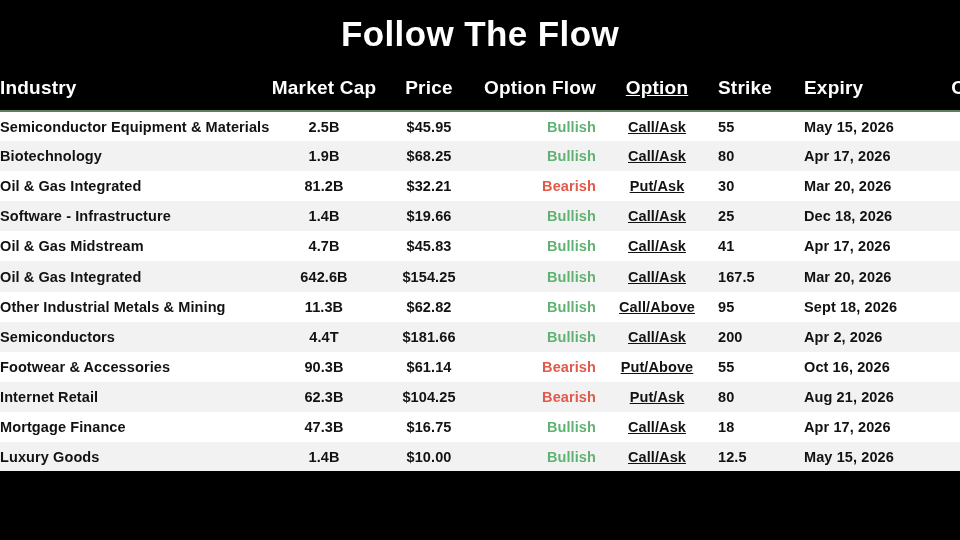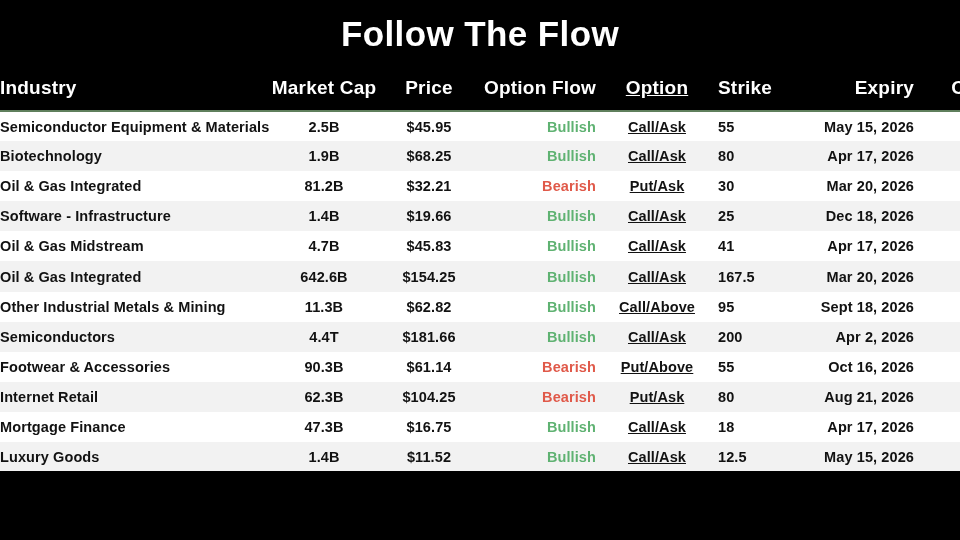--- a/index.html
+++ b/index.html
@@ -82,21 +82,21 @@
     white-space: nowrap;
     letter-spacing: 0.1px;
   }
   
   .col-industry   { text-align: left;   width: 258px; padding-left: 6px !important; }
   .col-marketcap  { text-align: center; width: 108px; }
   .col-price      { text-align: center; width: 78px;  }
   .col-flow       { text-align: right; width: 116px; }
   .col-option     { text-align: center; width: 98px; text-decoration: underline;  }
   .col-strike     { text-align: left; width: 74px;  }
-  .col-expiry     { text-align: right; width: 110px; }
+  .col-expiry     { text-align: left; width: 110px; }
   .col-contracts  { text-align: right;  width: 130px; padding-right: 6px !important; }
 
   th.col-industry  { text-align: left; }
   th.col-contracts { text-align: center; }
 
   .flow-bullish { color: #5fb272; }
   .flow-bearish { color: #e05949; }
 
   
   #bottom-band {
@@ -238,21 +238,21 @@
             <td class="col-price">$16.75</td>
             <td class="col-flow flow-bullish">Bullish</td>
             <td class="col-option">Call/Ask</td>
             <td class="col-strike">18</td>
             <td class="col-expiry">Apr 17, 2026</td>
             <td class="col-contracts">1,248</td>
           </tr>
           <tr class="even">
             <td class="col-industry">Luxury Goods</td>
             <td class="col-marketcap">1.4B</td>
-            <td class="col-price">$11.52</td>
+            <td class="col-price">$10.00</td>
             <td class="col-flow flow-bullish">Bullish</td>
             <td class="col-option">Call/Ask</td>
             <td class="col-strike">12.5</td>
             <td class="col-expiry">May 15, 2026</td>
             <td class="col-contracts">2,873</td>
           </tr>
         </tbody>
     </table>
   </div>
 

